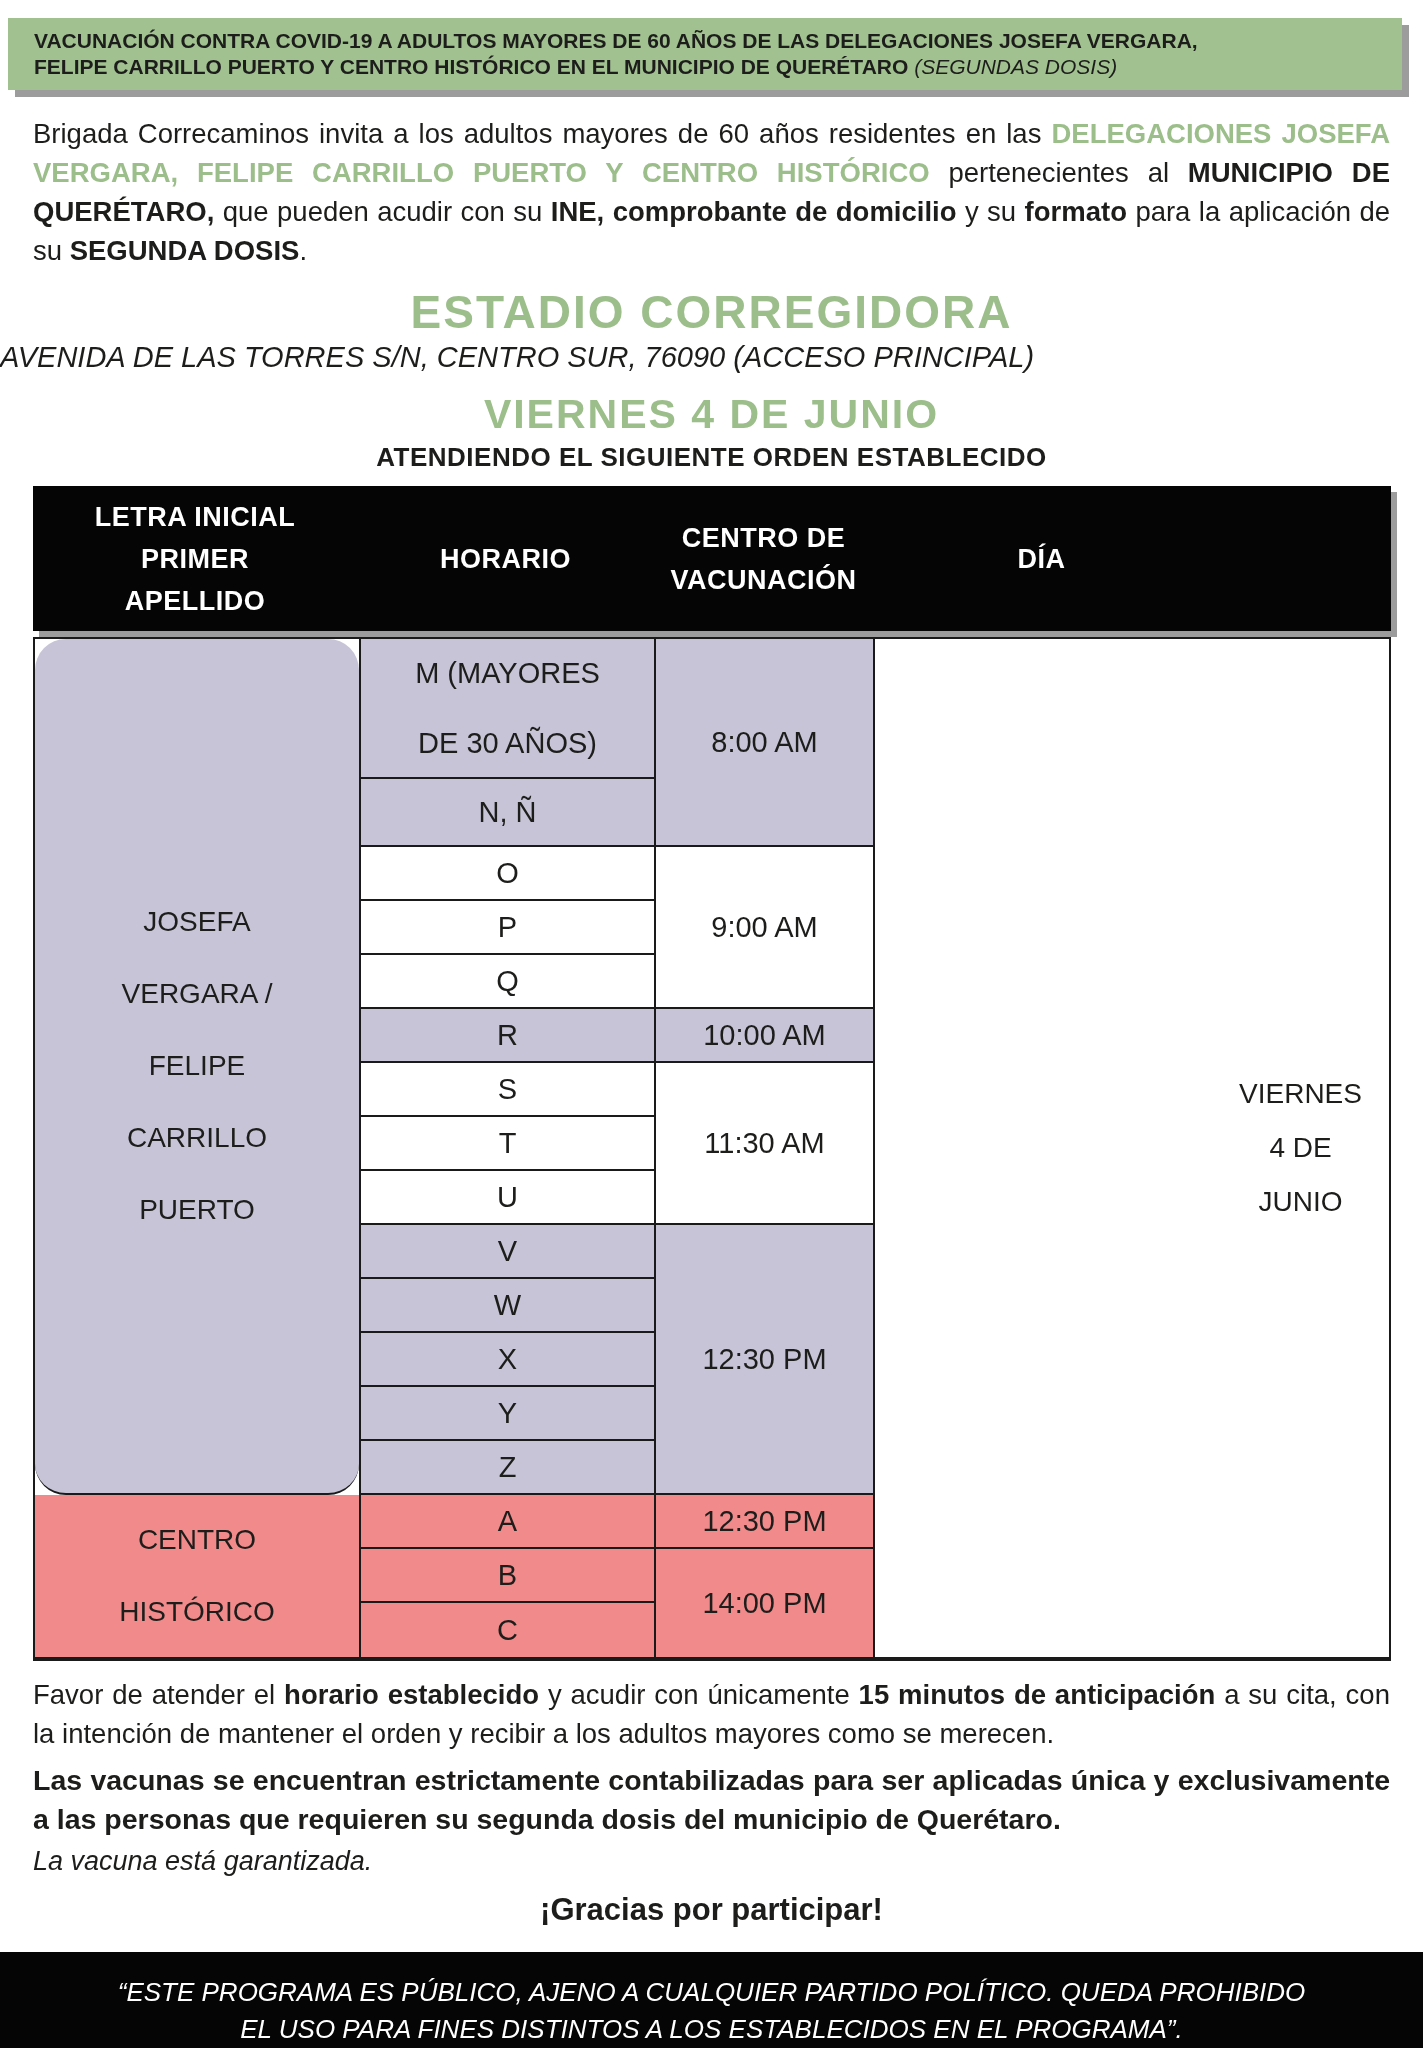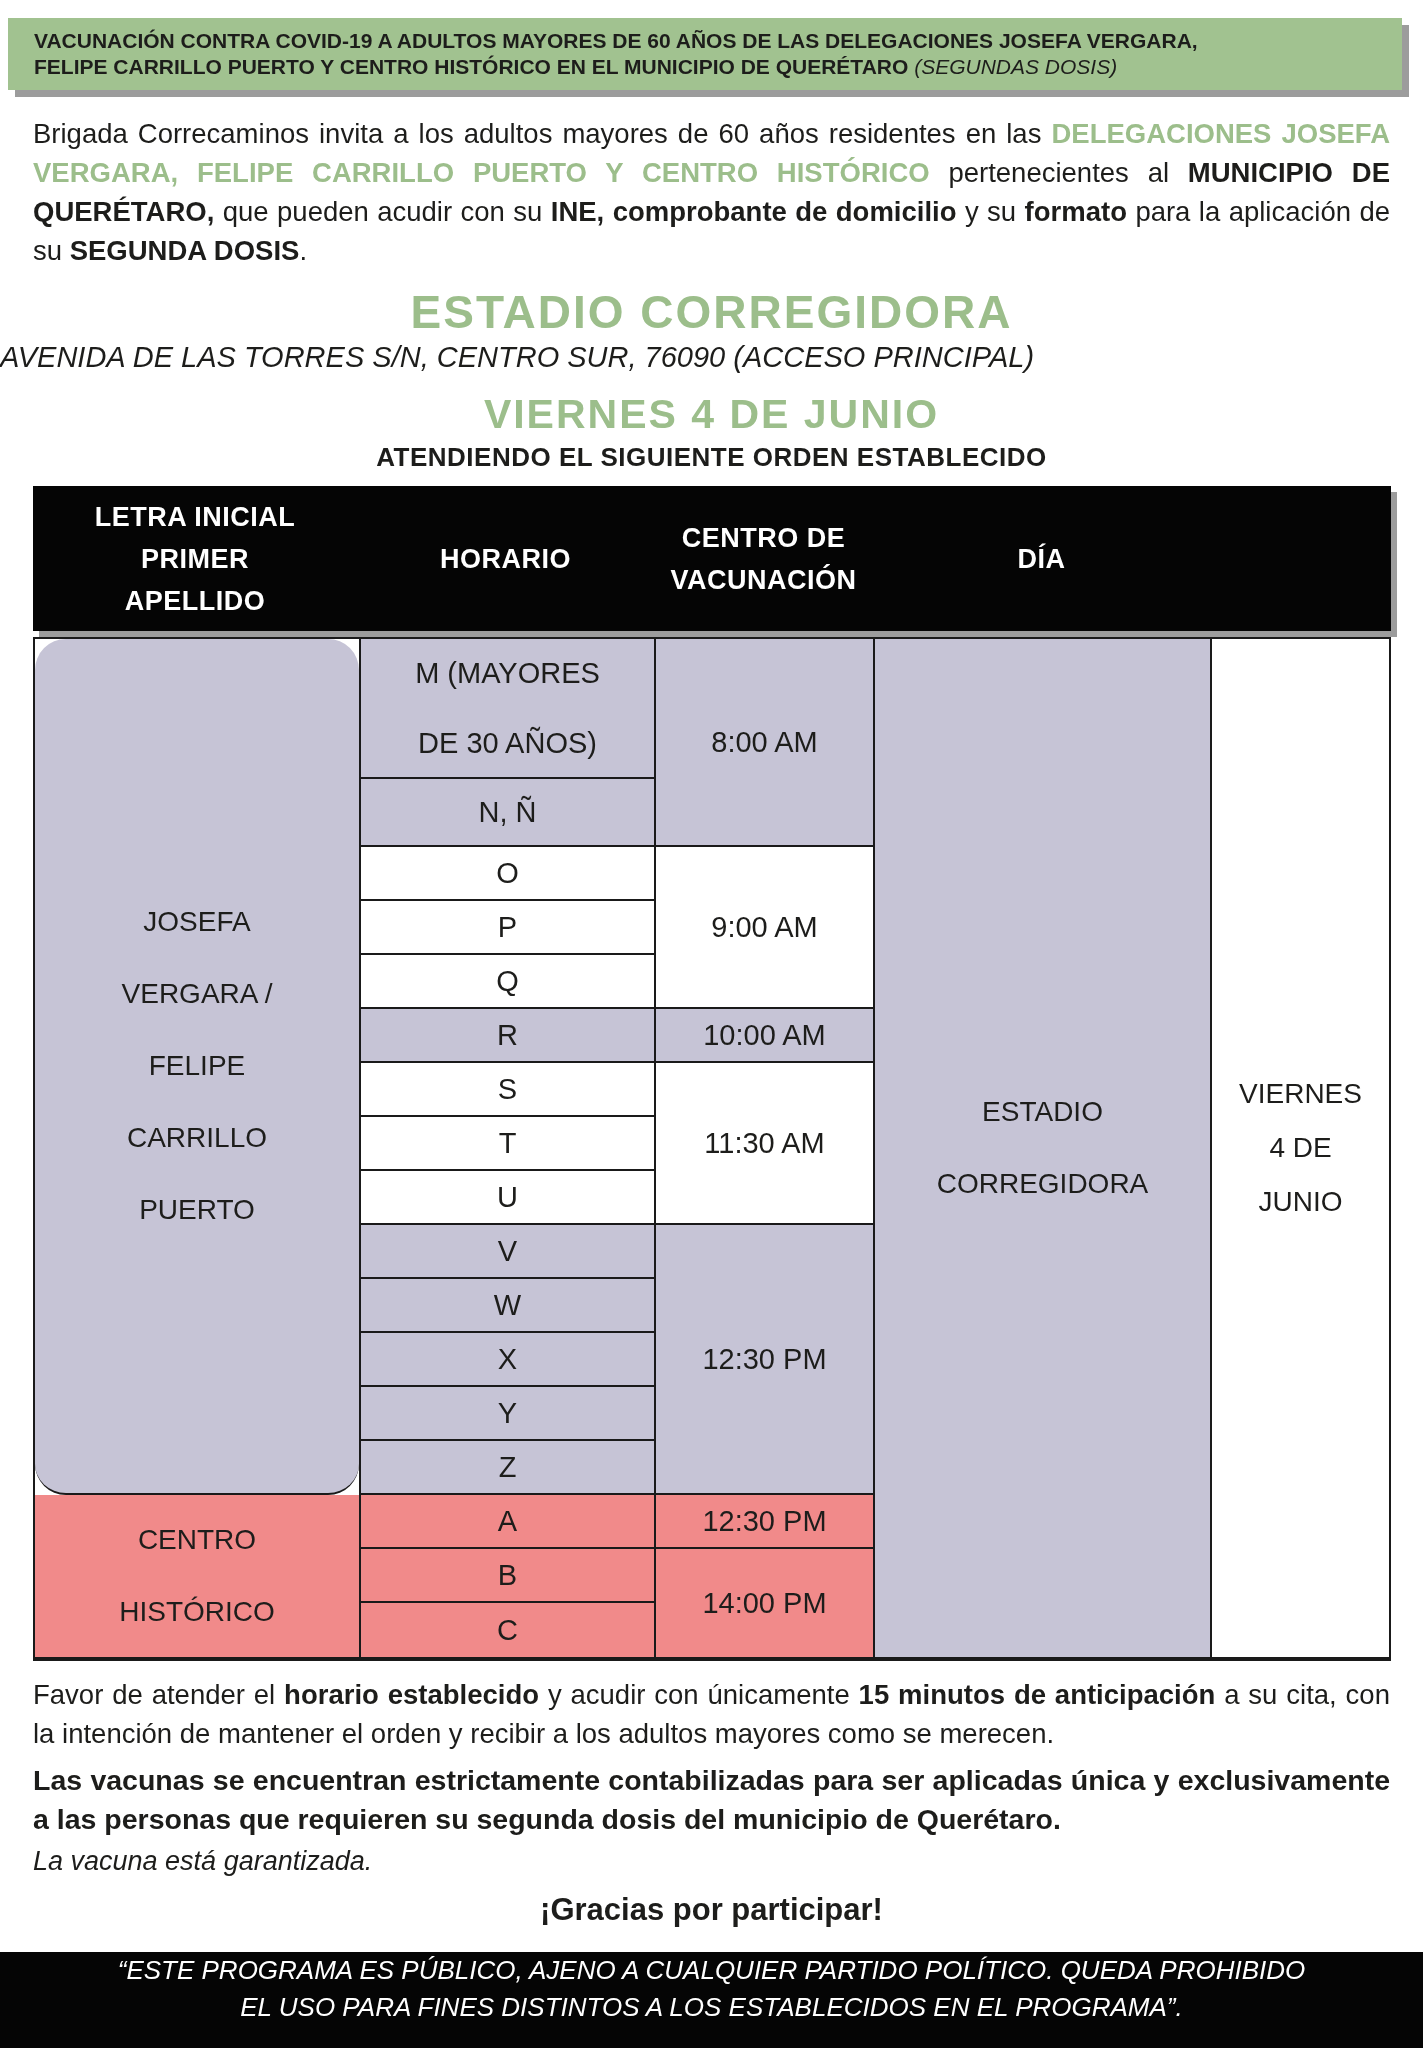--- a/index.html
+++ b/index.html
@@ -89,21 +89,21 @@
   .horario.no-bb{border-bottom:none;}
   .centro{font-size:28px;line-height:72px;border-right:2px solid var(--border);}
   .dia{font-size:28px;line-height:54px;}
   .foot1{margin:14px 33px 0;font-size:27.5px;line-height:39px;text-align:justify;}
   .foot2{margin:8px 33px 0;font-size:28.5px;line-height:39px;text-align:justify;font-weight:bold;}
   .guarantee{margin:6px 33px 0;font-size:27px;line-height:32px;font-style:italic;}
   .thanks{margin:16px 0 0;text-align:center;font-weight:bold;font-size:31px;line-height:34px;}
   .bottom-banner{
     position:absolute;left:0;right:0;bottom:0;height:96px;
     background:var(--bar);color:#ffffff;
-    display:flex;flex-direction:column;justify-content:flex-start;align-items:center;
+    display:flex;flex-direction:column;justify-content:flex-end;align-items:center;
     font-style:italic;font-size:26px;line-height:37px;text-align:center;
   }
 </style>
 </head>
 <body>
 
 <div class="top-banner">
   <div>VACUNACIÓN CONTRA COVID-19 A ADULTOS MAYORES DE 60 AÑOS DE LAS DELEGACIONES JOSEFA VERGARA,</div>
   <div><span>FELIPE CARRILLO PUERTO Y CENTRO HISTÓRICO EN EL MUNICIPIO DE QUERÉTARO </span><span class="italic-normal">(SEGUNDAS DOSIS)</span></div>
 </div>
@@ -211,24 +211,20 @@
       </div>
       <div class="cell horario lavender" style="grid-area: 10 / 3 / 15;">
         <div>12:30 PM</div>
       </div>
       <div class="cell horario pink" style="grid-area: 15 / 3 / 16;">
         <div>12:30 PM</div>
       </div>
       <div class="cell horario pink no-bb" style="grid-area: 16 / 3 / 18;">
         <div>14:00 PM</div>
       </div>
-      <div class="cell centro lavender" style="grid-area: 1 / 4 / 18;">
-        <div>ESTADIO</div>
-        <div>CORREGIDORA</div>
-      </div>
       <div class="cell dia white" style="grid-area: 1 / 5 / 18;">
         <div>VIERNES</div>
         <div>4 DE</div>
         <div>JUNIO</div>
       </div>
     </div>
 </div>
 
 <p class="foot1"><span class="seg-normal">Favor de atender el </span><span class="seg-bold">horario establecido</span><span class="seg-normal"> y acudir con únicamente </span><span class="seg-bold">15 minutos de anticipación</span><span class="seg-normal"> a su cita, con la intención de mantener el orden y recibir a los adultos mayores como se merecen.</span></p>
 <p class="foot2">Las vacunas se encuentran estrictamente contabilizadas para ser aplicadas única y exclusivamente a las personas que requieren su segunda dosis del municipio de Querétaro.</p>

